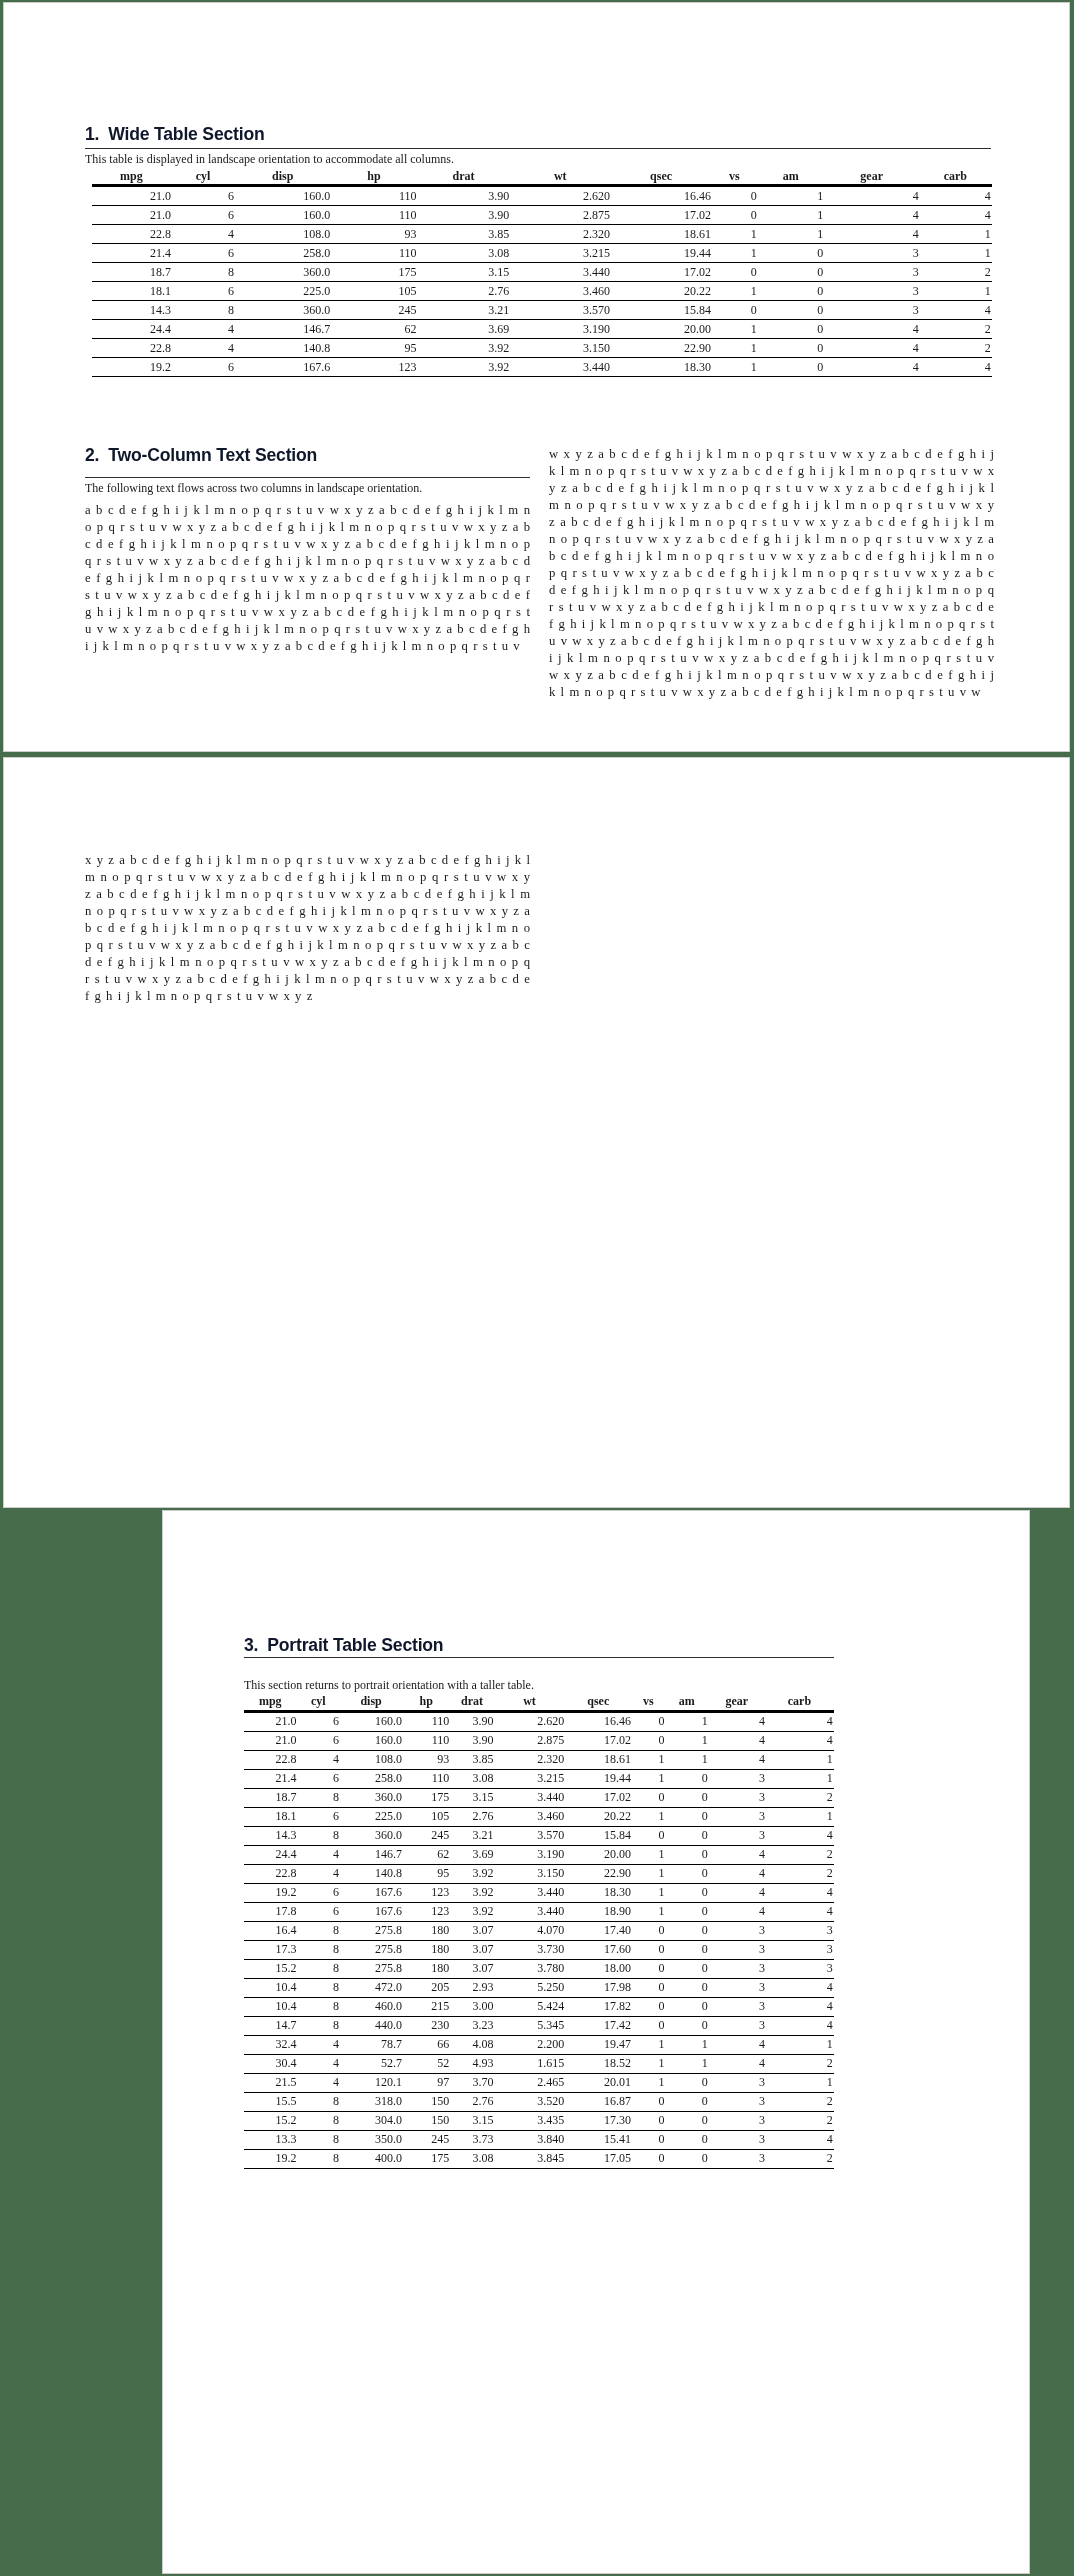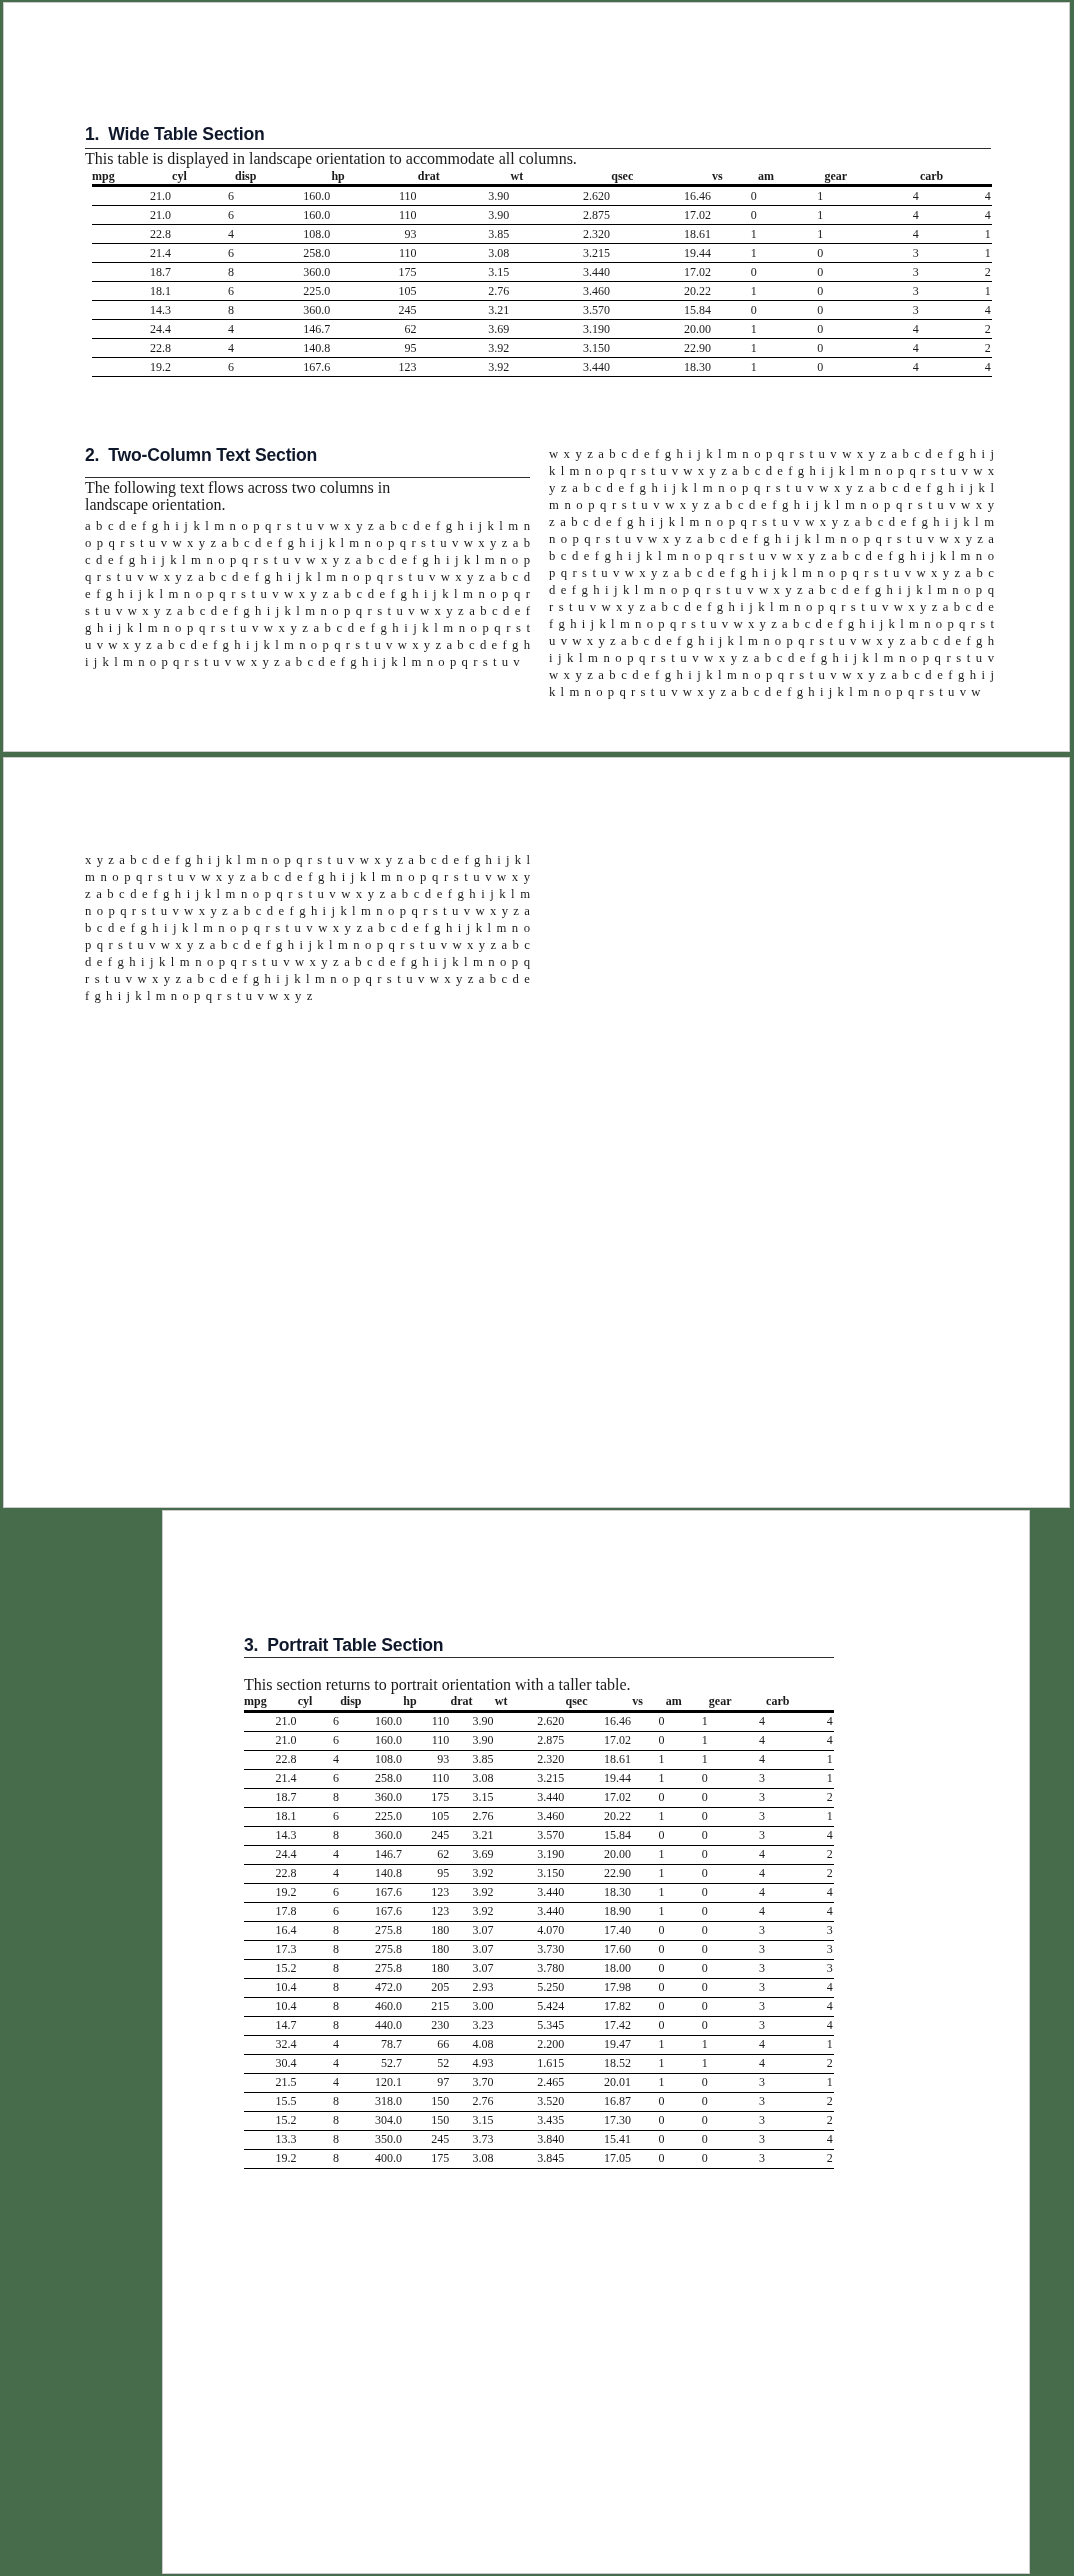--- a/index.html
+++ b/index.html
@@ -18,25 +18,25 @@
   #page3{left:162px;top:1510px;width:868px;height:1064px;}
   .abs{position:absolute;}
 
   .sec-heading{
     font-family:"Liberation Sans", sans-serif;
     font-weight:700;font-size:17.6px;line-height:20.6px;
     color:#0f172a;letter-spacing:-0.2px;white-space:nowrap;margin:0;
   }
   .sec-heading .hnum{display:inline-block;margin-right:9px;}
   .hrule{height:1.2px;background:#2e2e2e;}
-  .intro{font-size:16px;line-height:16.4px;margin:0;}
+  .intro{font-size:12px;line-height:16.4px;margin:0;}
 
   table.dt{border-collapse:collapse;table-layout:fixed;}
   table.dt th{
-    font-size:12px;font-weight:700;text-align:left;
+    font-size:12px;font-weight:700;text-align:center;
     padding:0 1.2px 1.2px 0;line-height:13.3px;
     border-bottom:3px solid #000;white-space:nowrap;
   }
   table.dt td{
     font-size:12px;text-align:right;height:18px;
     padding:0 1.2px 0 0;border-bottom:1.2px solid #000;white-space:nowrap;
   }
   table.dt tr:last-child td{border-bottom:1.8px solid #000;}
 
   .alpha{

